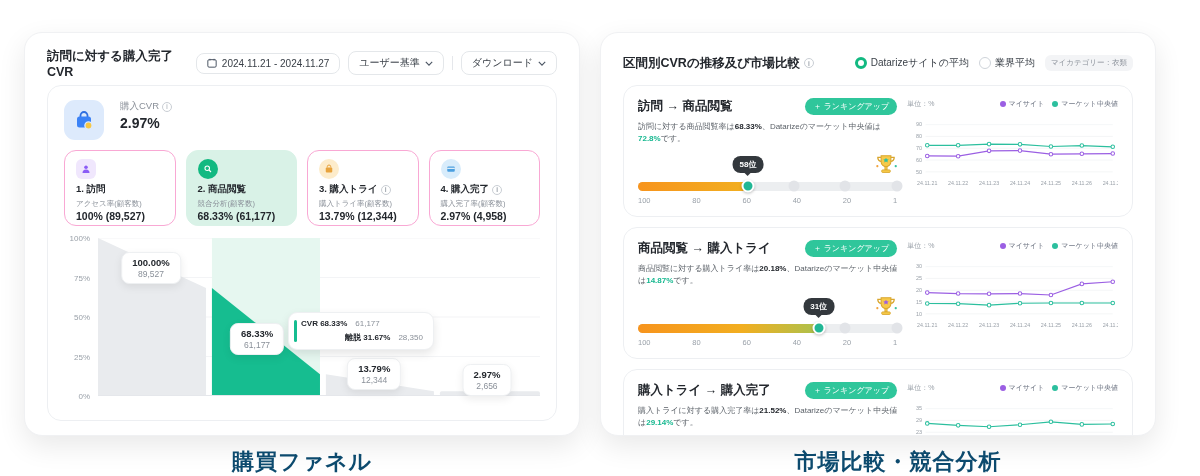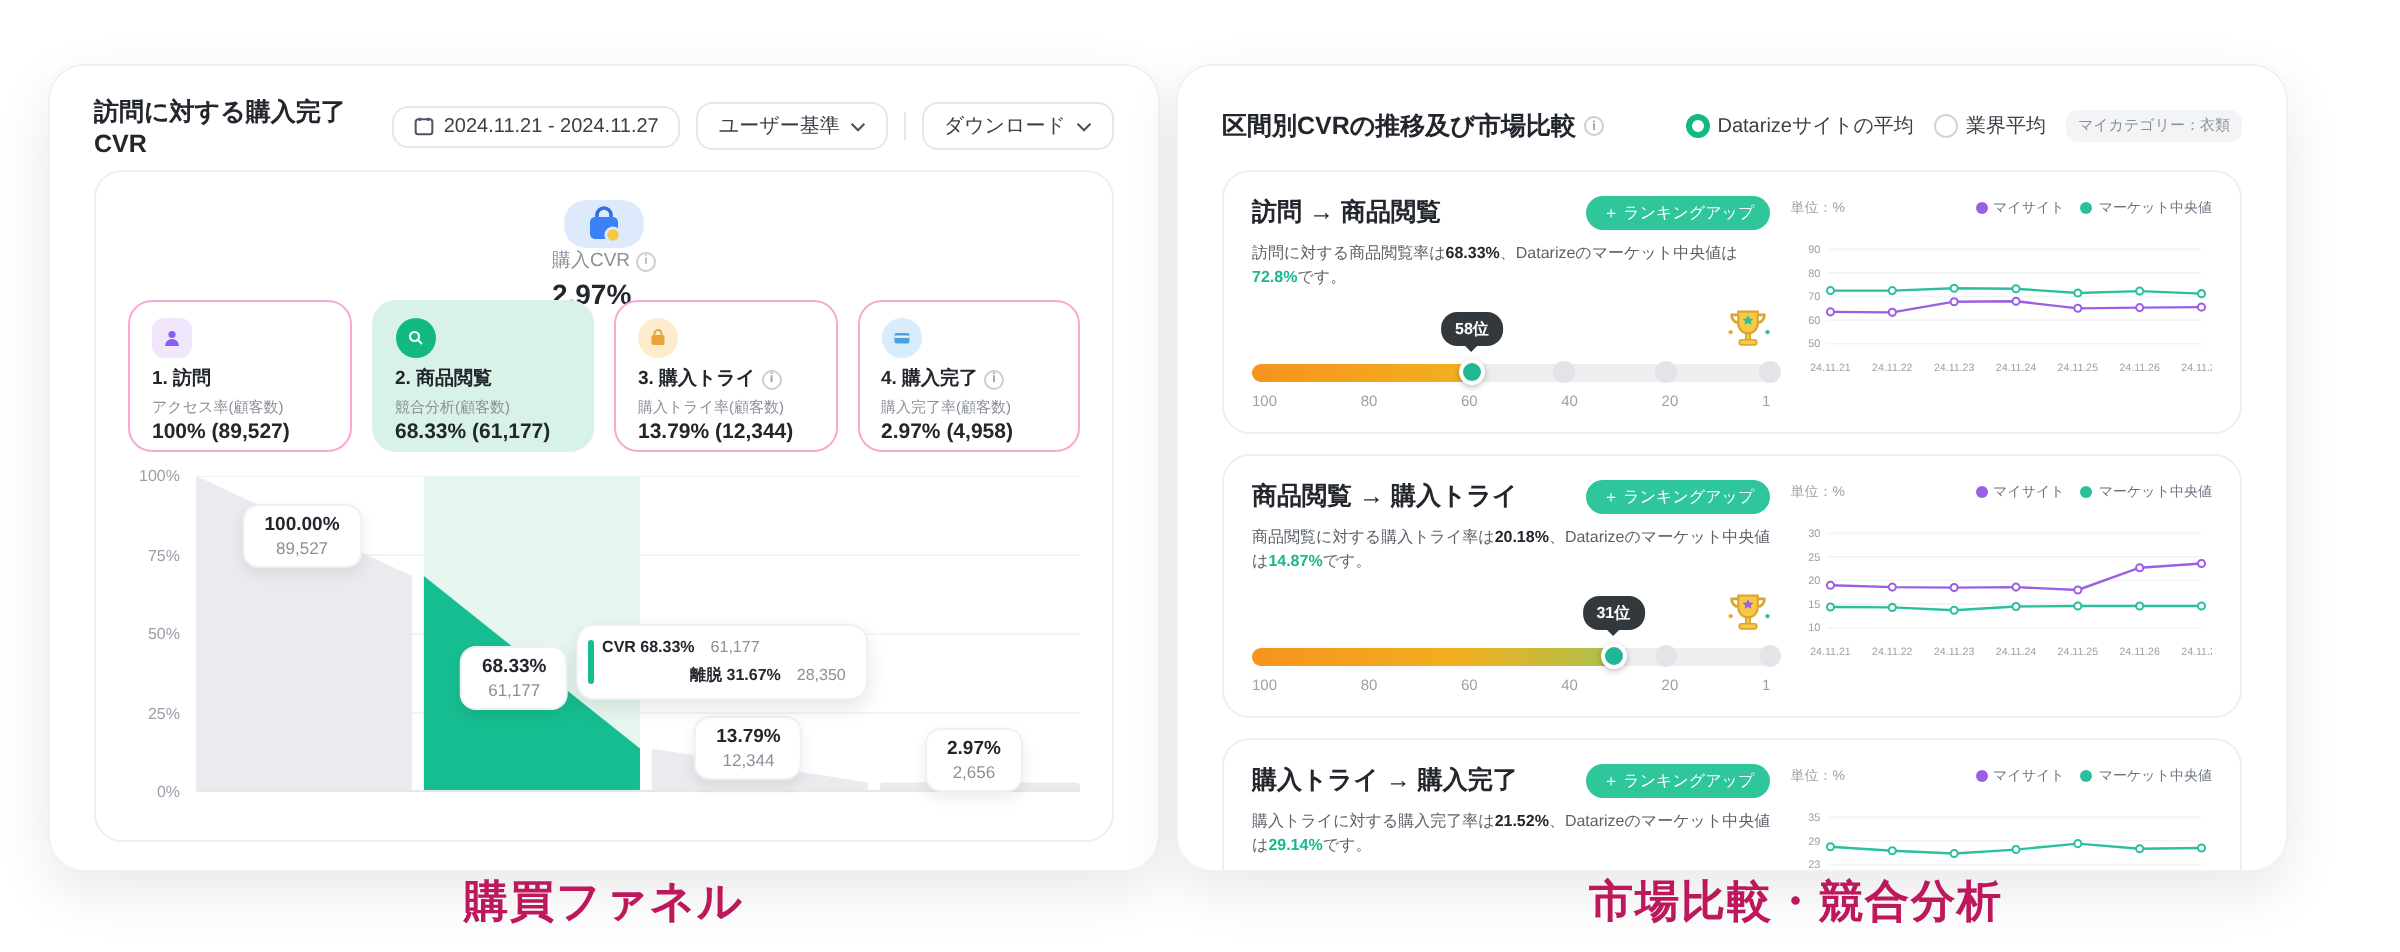--- a/index.html
+++ b/index.html
@@ -1,35 +1,35 @@
 <!DOCTYPE html>
 <html><head>
 <meta charset="utf-8">
 <style>
   * { margin:0; padding:0; box-sizing:border-box; }
   html,body { width:1200px; height:476px; background:#fff; font-family:"Liberation Sans","DejaVu Sans",sans-serif; color:#23272d; overflow:hidden; }
   .stage { position:relative; width:1200px; height:476px;margin-top:18px; }
 
   .panel { position:absolute; top:14px; width:556px; height:404px; background:#fff; border:1px solid #f0f1f3; border-radius:18px; box-shadow:0 10px 28px rgba(0,0,0,.09); padding:18px 22px; overflow:hidden; }
   .panel-left { left:24px; }
-  .panel-right { left:588px; }
-
-  .caption { position:absolute; top:418px; text-align:center; font-size:22px; font-weight:bold; color:#be185d; letter-spacing:1px; }
+  .panel-right { left:600px; }
+
+  .caption { position:absolute; top:429px; text-align:center; font-size:22px; font-weight:bold; color:#0c4a6e; letter-spacing:1px; }
   .caption-l { left:24px; width:556px; }
   .caption-r { left:620px; width:556px; }
 
   .hdr { display:flex; align-items:center; justify-content:space-between; height:24px; }
   .hdr-title { font-size:12.5px; font-weight:bold; display:flex; align-items:center; gap:4px; }
   .hdr-actions { display:flex; align-items:center; gap:8px; }
   .btn { display:flex; align-items:center; gap:5px; border:1px solid #e4e7ea; border-radius:8px; padding:4px 10px; font-size:10px; color:#3a4048; background:#fff; cursor:pointer; white-space:nowrap; }
   .vdiv { width:1px; height:14px; background:#e5e7eb; }
 
   .inner { margin-top:10px; border:1px solid #edeff2; border-radius:14px; padding:14px 16px; height:336px; }
 
-  .cvr-row { display:flex; align-items:center; gap:0; height:44px;flex-direction:column; }
+  .cvr-row { display:flex; align-items:flex-start; gap:16px; height:44px; }
   .cvr-ic { width:40px; height:40px; border-radius:11px; background:#ddeafc; display:flex; align-items:center; justify-content:center; }
   .cvr-meta { display:flex; flex-direction:column; gap:2px; }
   .cvr-label { font-size:9.5px; color:#8a9099; display:flex; align-items:center; gap:3px; }
   .cvr-value { font-size:14px; font-weight:bold; }
 
   .steps { display:flex; gap:10px; margin-top:6px; height:76px; }
   .step { flex:1; border:1px solid #f9a8d4; border-radius:12px; padding:8px 11px; background:#fff; }
   .step.hl { background:#d9f2e7; border-color:#d9f2e7; }
   .step-ic { width:20px; height:20px; border-radius:50%; display:flex; align-items:center; justify-content:center; }
   .step-ic.sq { border-radius:6px; }

